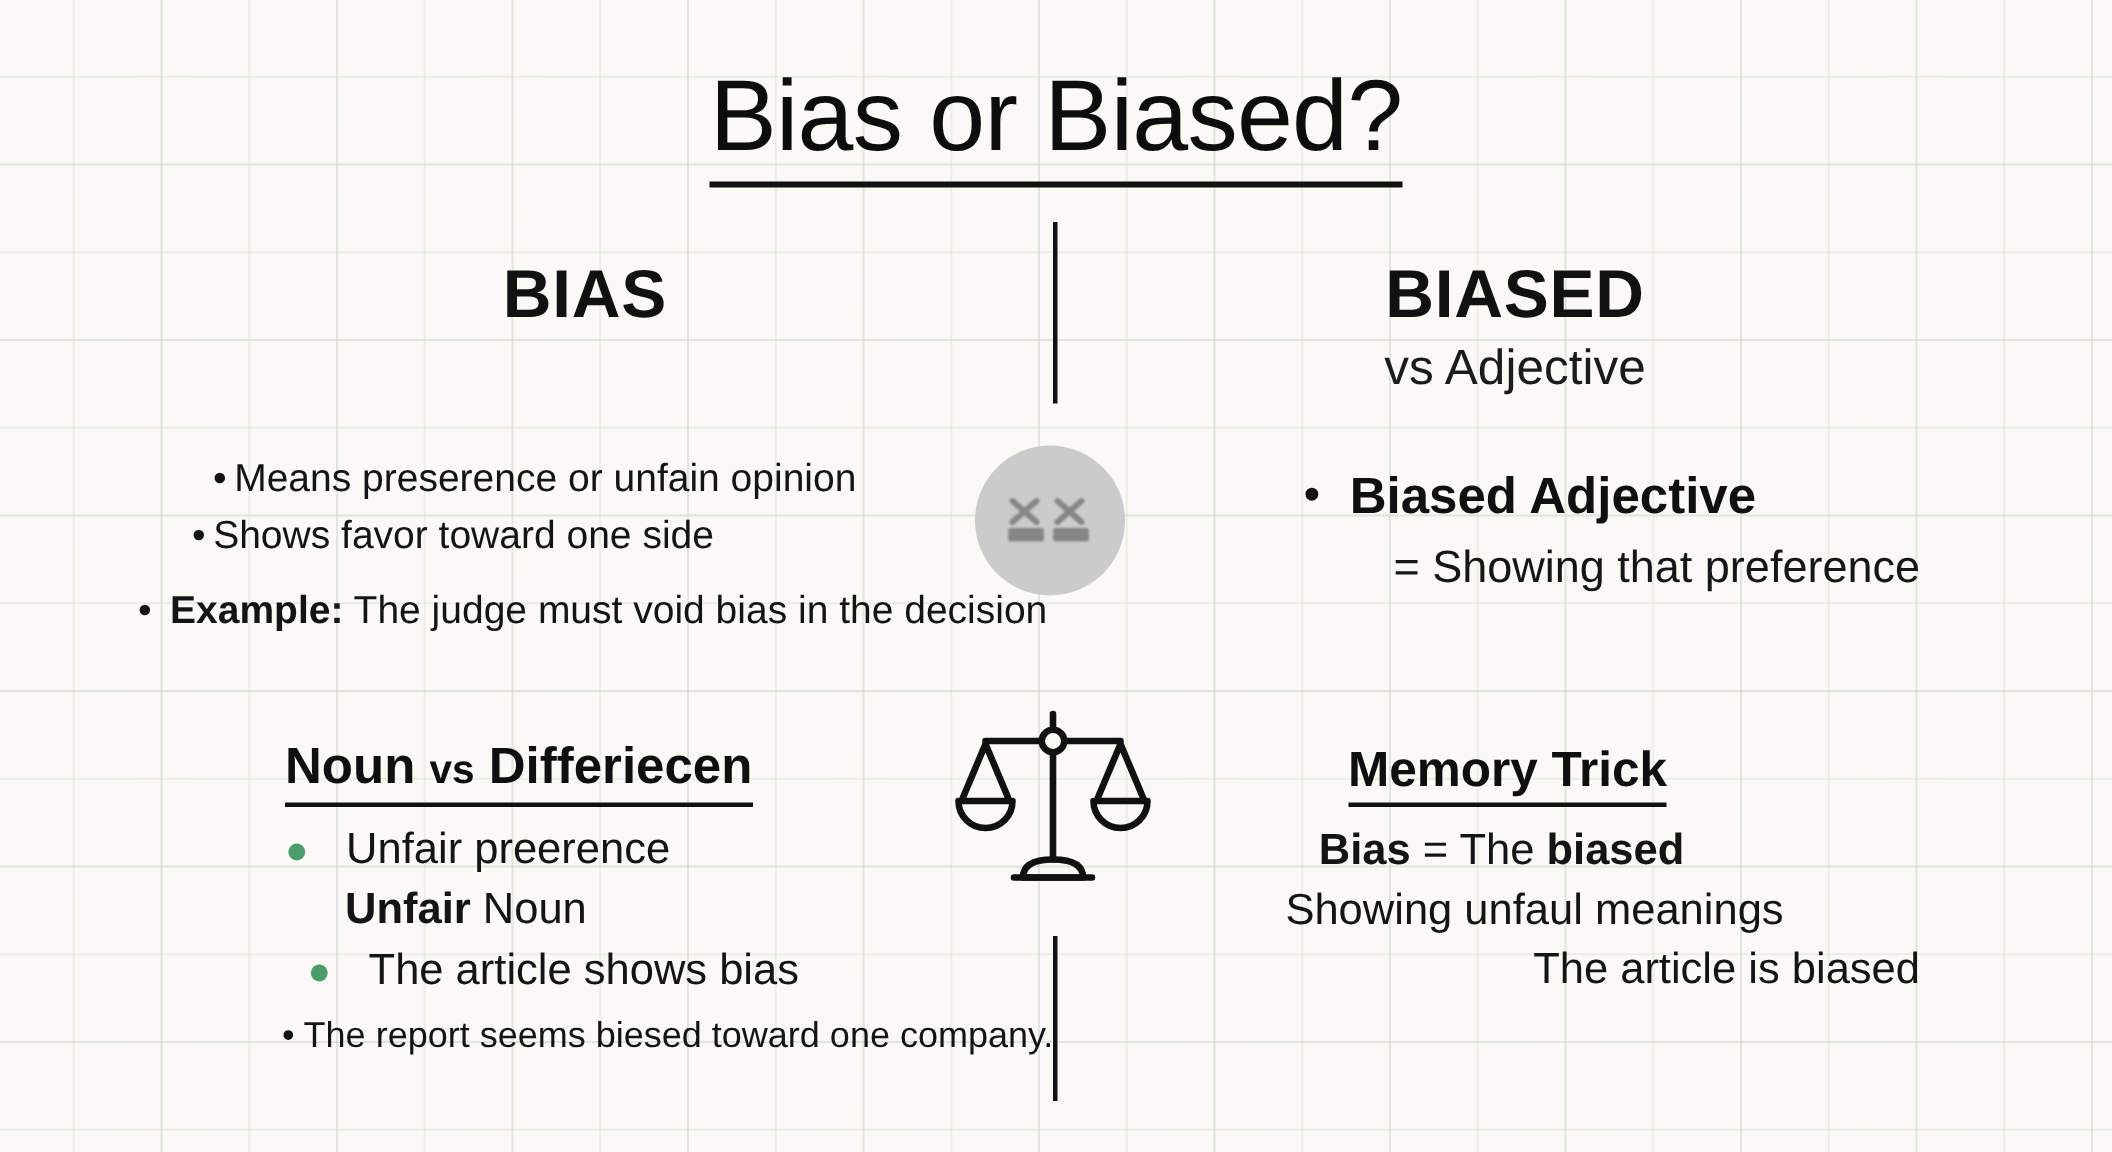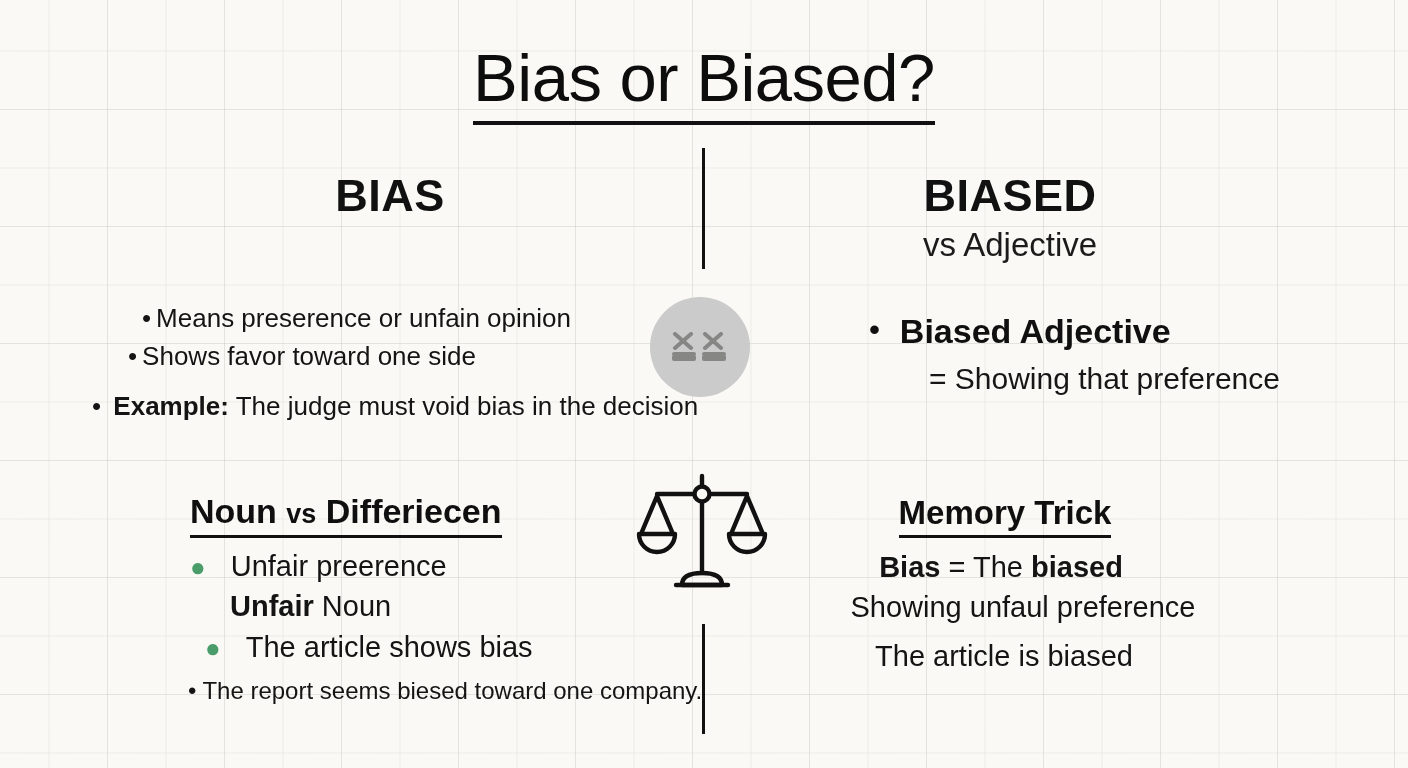--- a/index.html
+++ b/index.html
@@ -257,23 +257,24 @@
     margin-left: 2px;
   }
   #right-lower .m2 {
     font-size: 29px;
     margin-top: 2px;
     color: #141414;
     margin-left: 46px;
   }
   #right-lower .m3 {
     font-size: 29px;
-    margin-top: 12px;
+    margin-top: 2px;
     color: #141414;
     margin-left: 8px;
+    text-align: right;
   }
   #right-lower .m4 {
     font-size: 23px;
     margin-top: 8px;
     color: #141414;
     margin-left: 8px;
   }
 </style>
 </head>
 <body>
@@ -378,18 +379,18 @@
 
     <div id="right-lower">
       <div class="sec-title">Memory Trick</div>
 
       <span class="rowline m1">
         <span class="b">Bias</span>
         <span>= The</span>
         <span class="b">biased</span>
       </span>
 
-      <span class="rowline m2">Showing unfaul preference</span>
+      <span class="rowline m2">Showing unfaul meanings</span>
       <span class="rowline m3">The article is biased</span>
     </div>
 
   </div>
 </div>
 
 </body></html>

